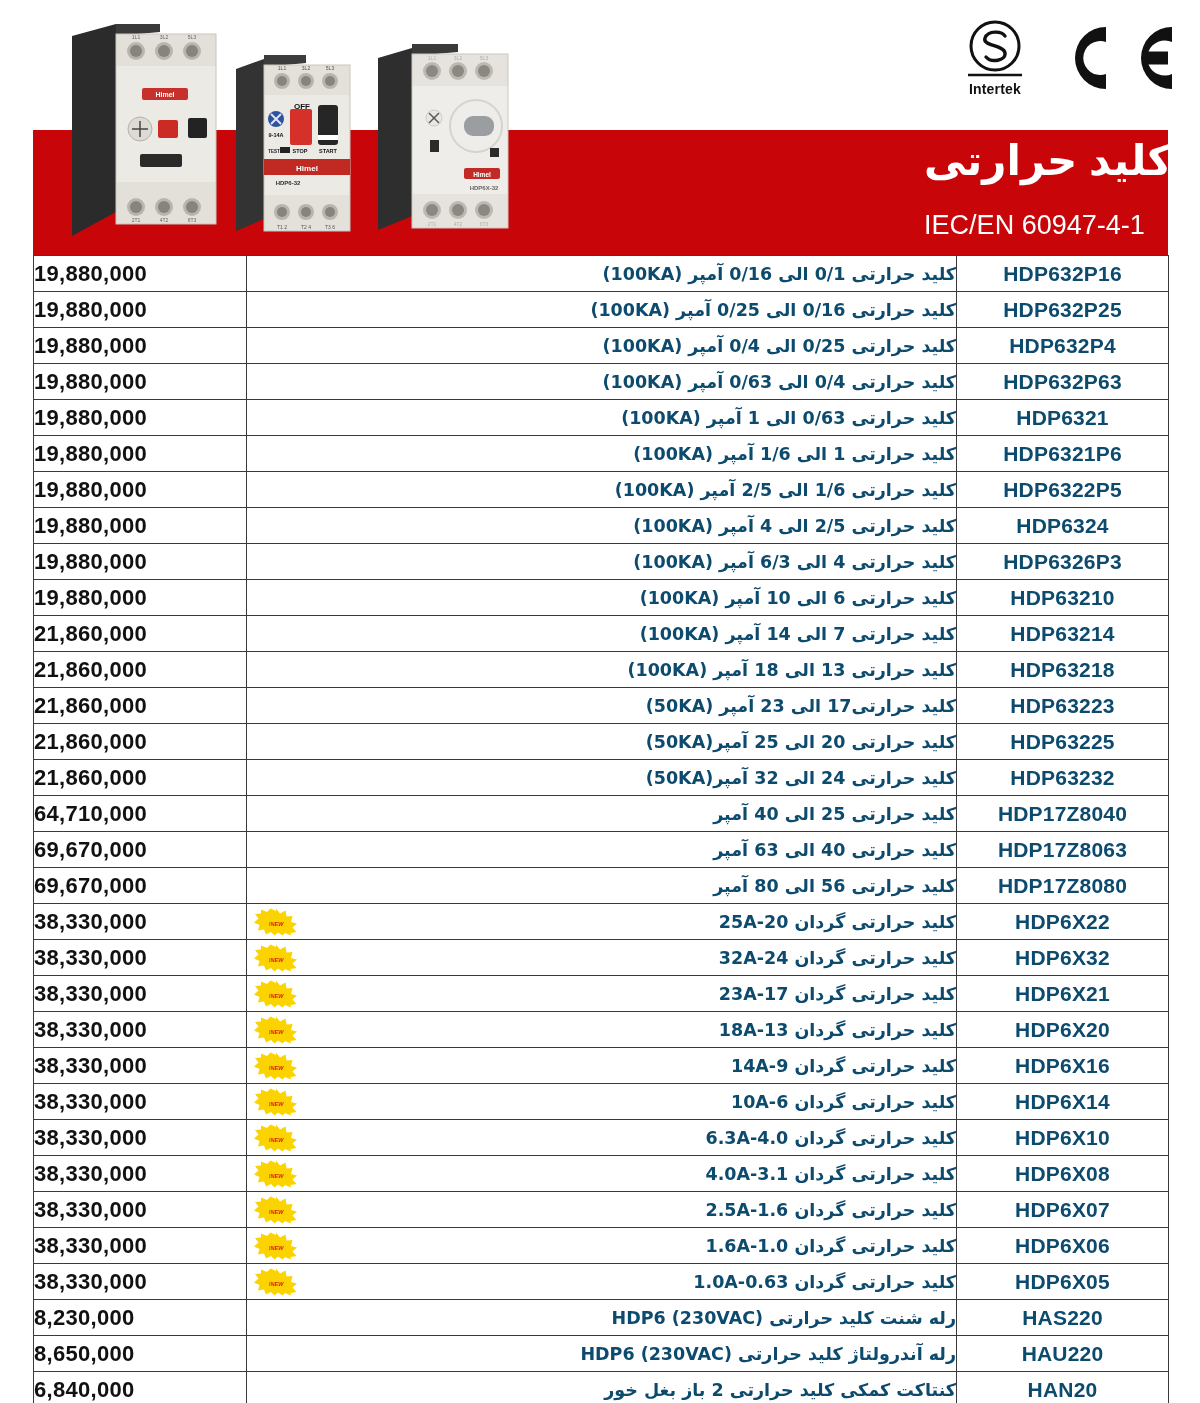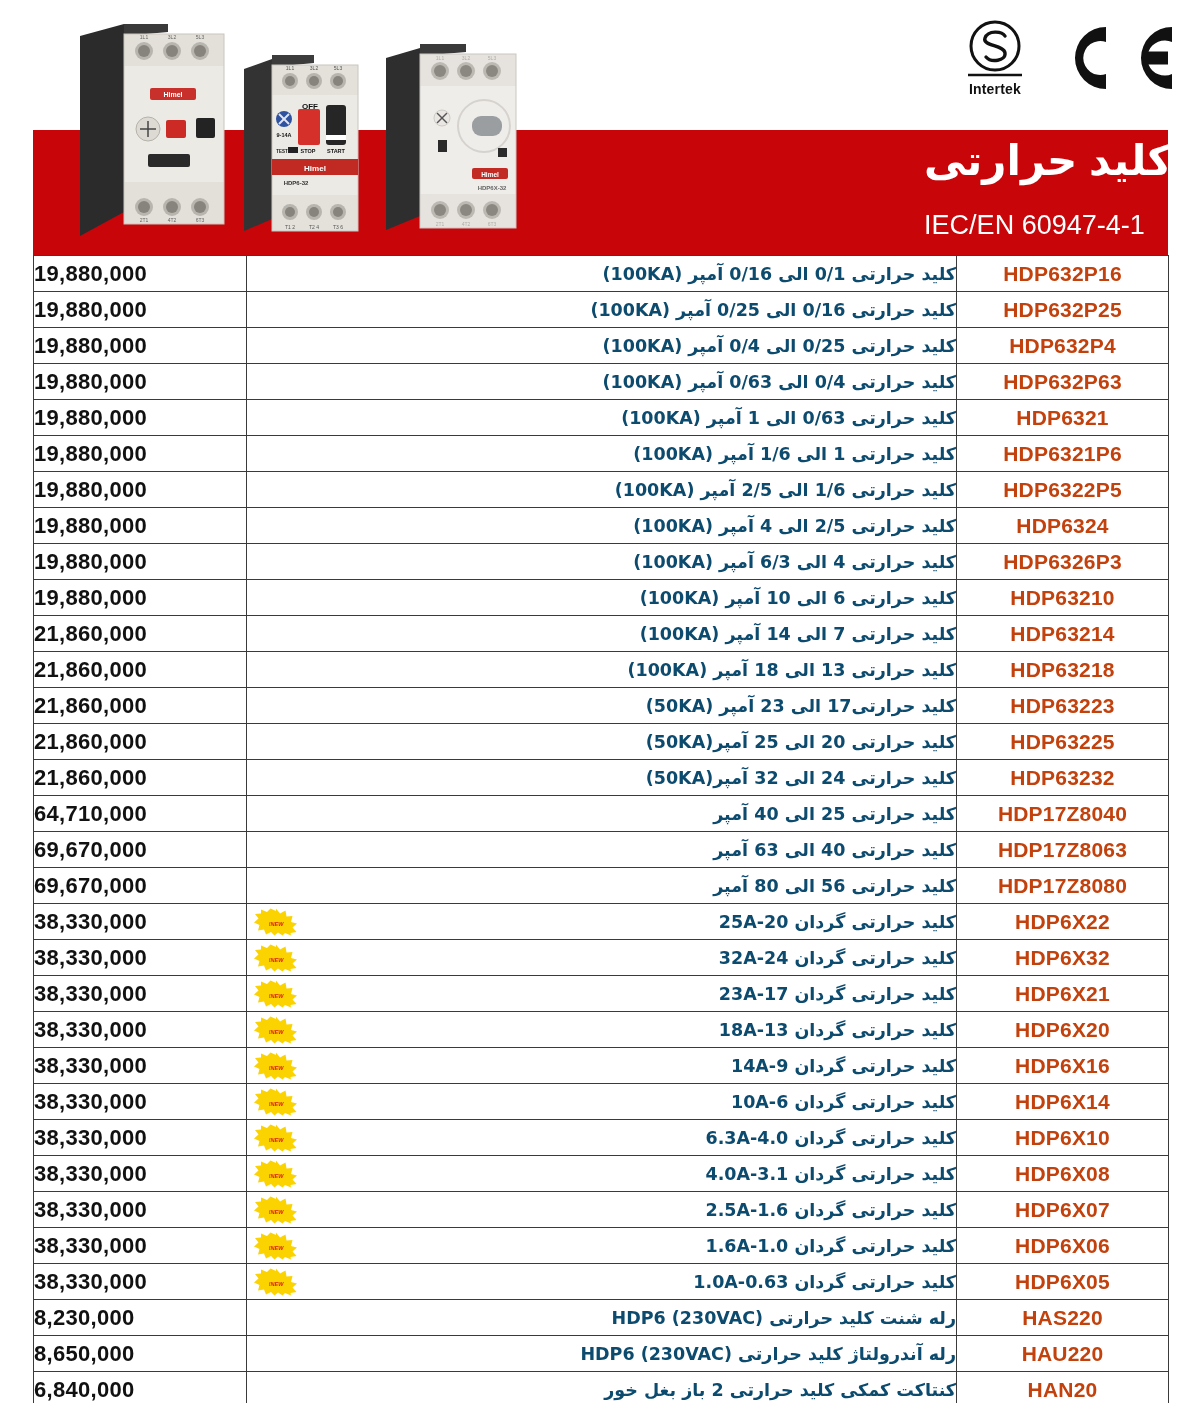--- a/index.html
+++ b/index.html
@@ -74,21 +74,21 @@
     color: #111;
     letter-spacing: .2px;
     margin-top: 1px;
     direction: ltr;
     font-family: "Liberation Sans", sans-serif;
   }
 
   
   .products {
     position: absolute;
-    left: 72px;
+    left: 64px;
     top: 22px;
     width: 470px;
     height: 230px;
     z-index: 5;
   }
   .breaker { position: absolute; }
 
   
   .price-table {
     position: absolute;
@@ -108,21 +108,21 @@
   }
   
   col.c-code  { width: 212px; }
   col.c-desc  { width: 710px; }
   col.c-price { width: 213px; }
 
   .cell-code {
     text-align: center;
     font-size: 21px;
     font-weight: 700;
-    color: #c2410c;
+    color: #0c4a6e;
     direction: ltr;
     font-family: "Liberation Sans", sans-serif;
     letter-spacing: .2px;
   }
   .cell-desc {
     position: relative;
     text-align: right;
     font-size: 17.5px;
     font-weight: 700;
     color: #0c4a6e;

